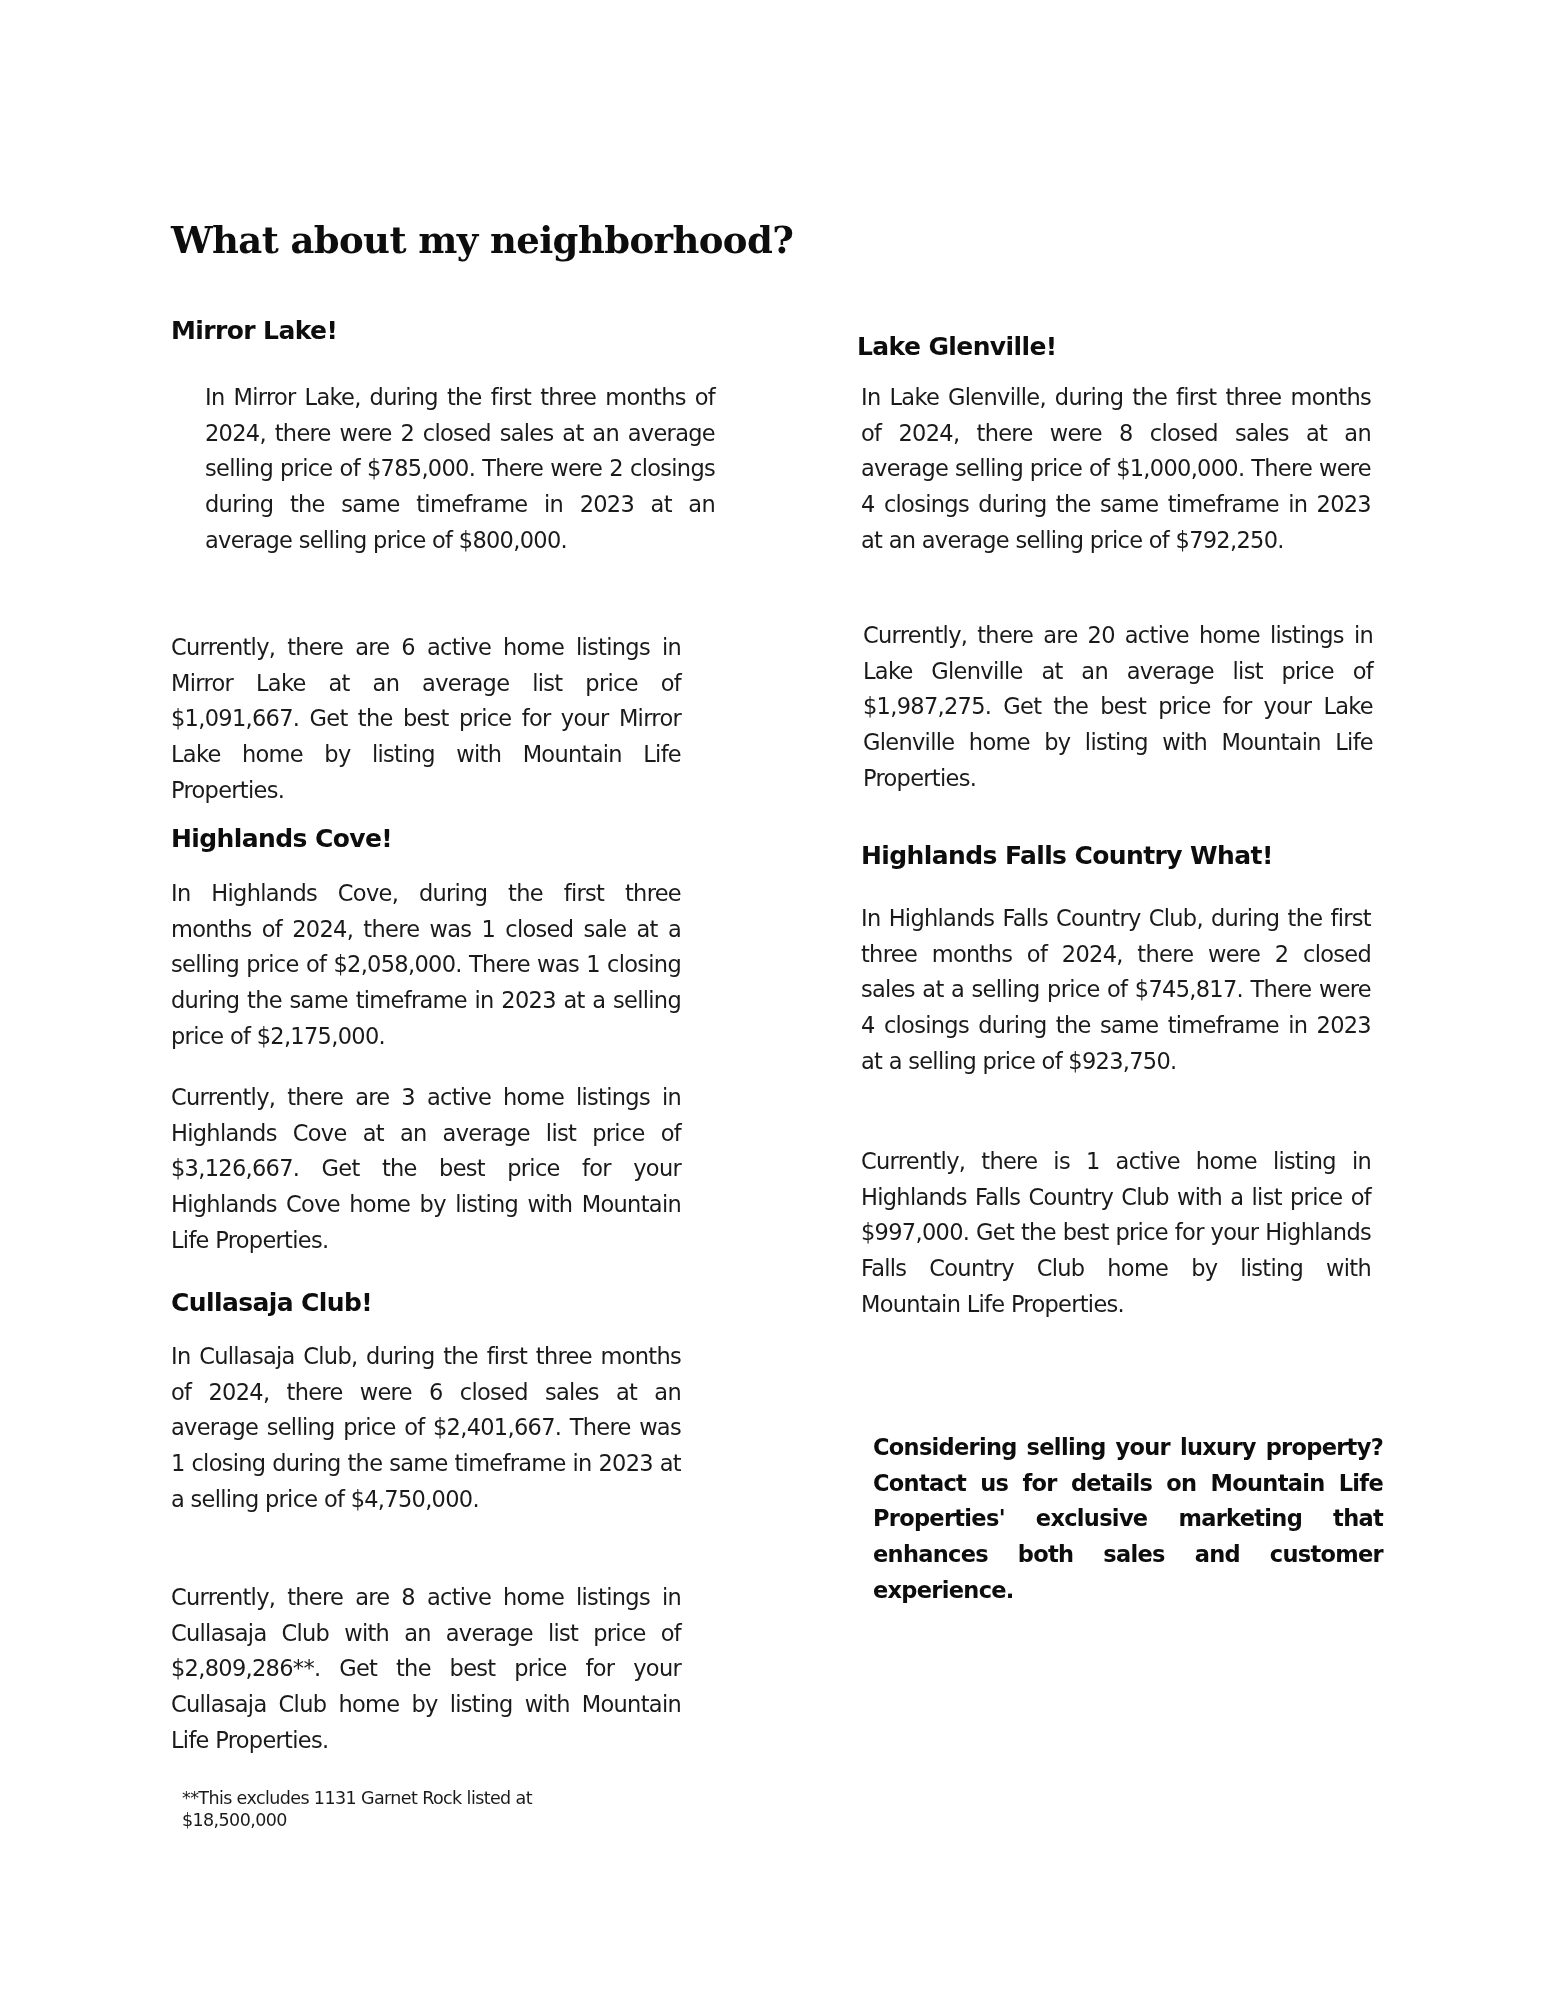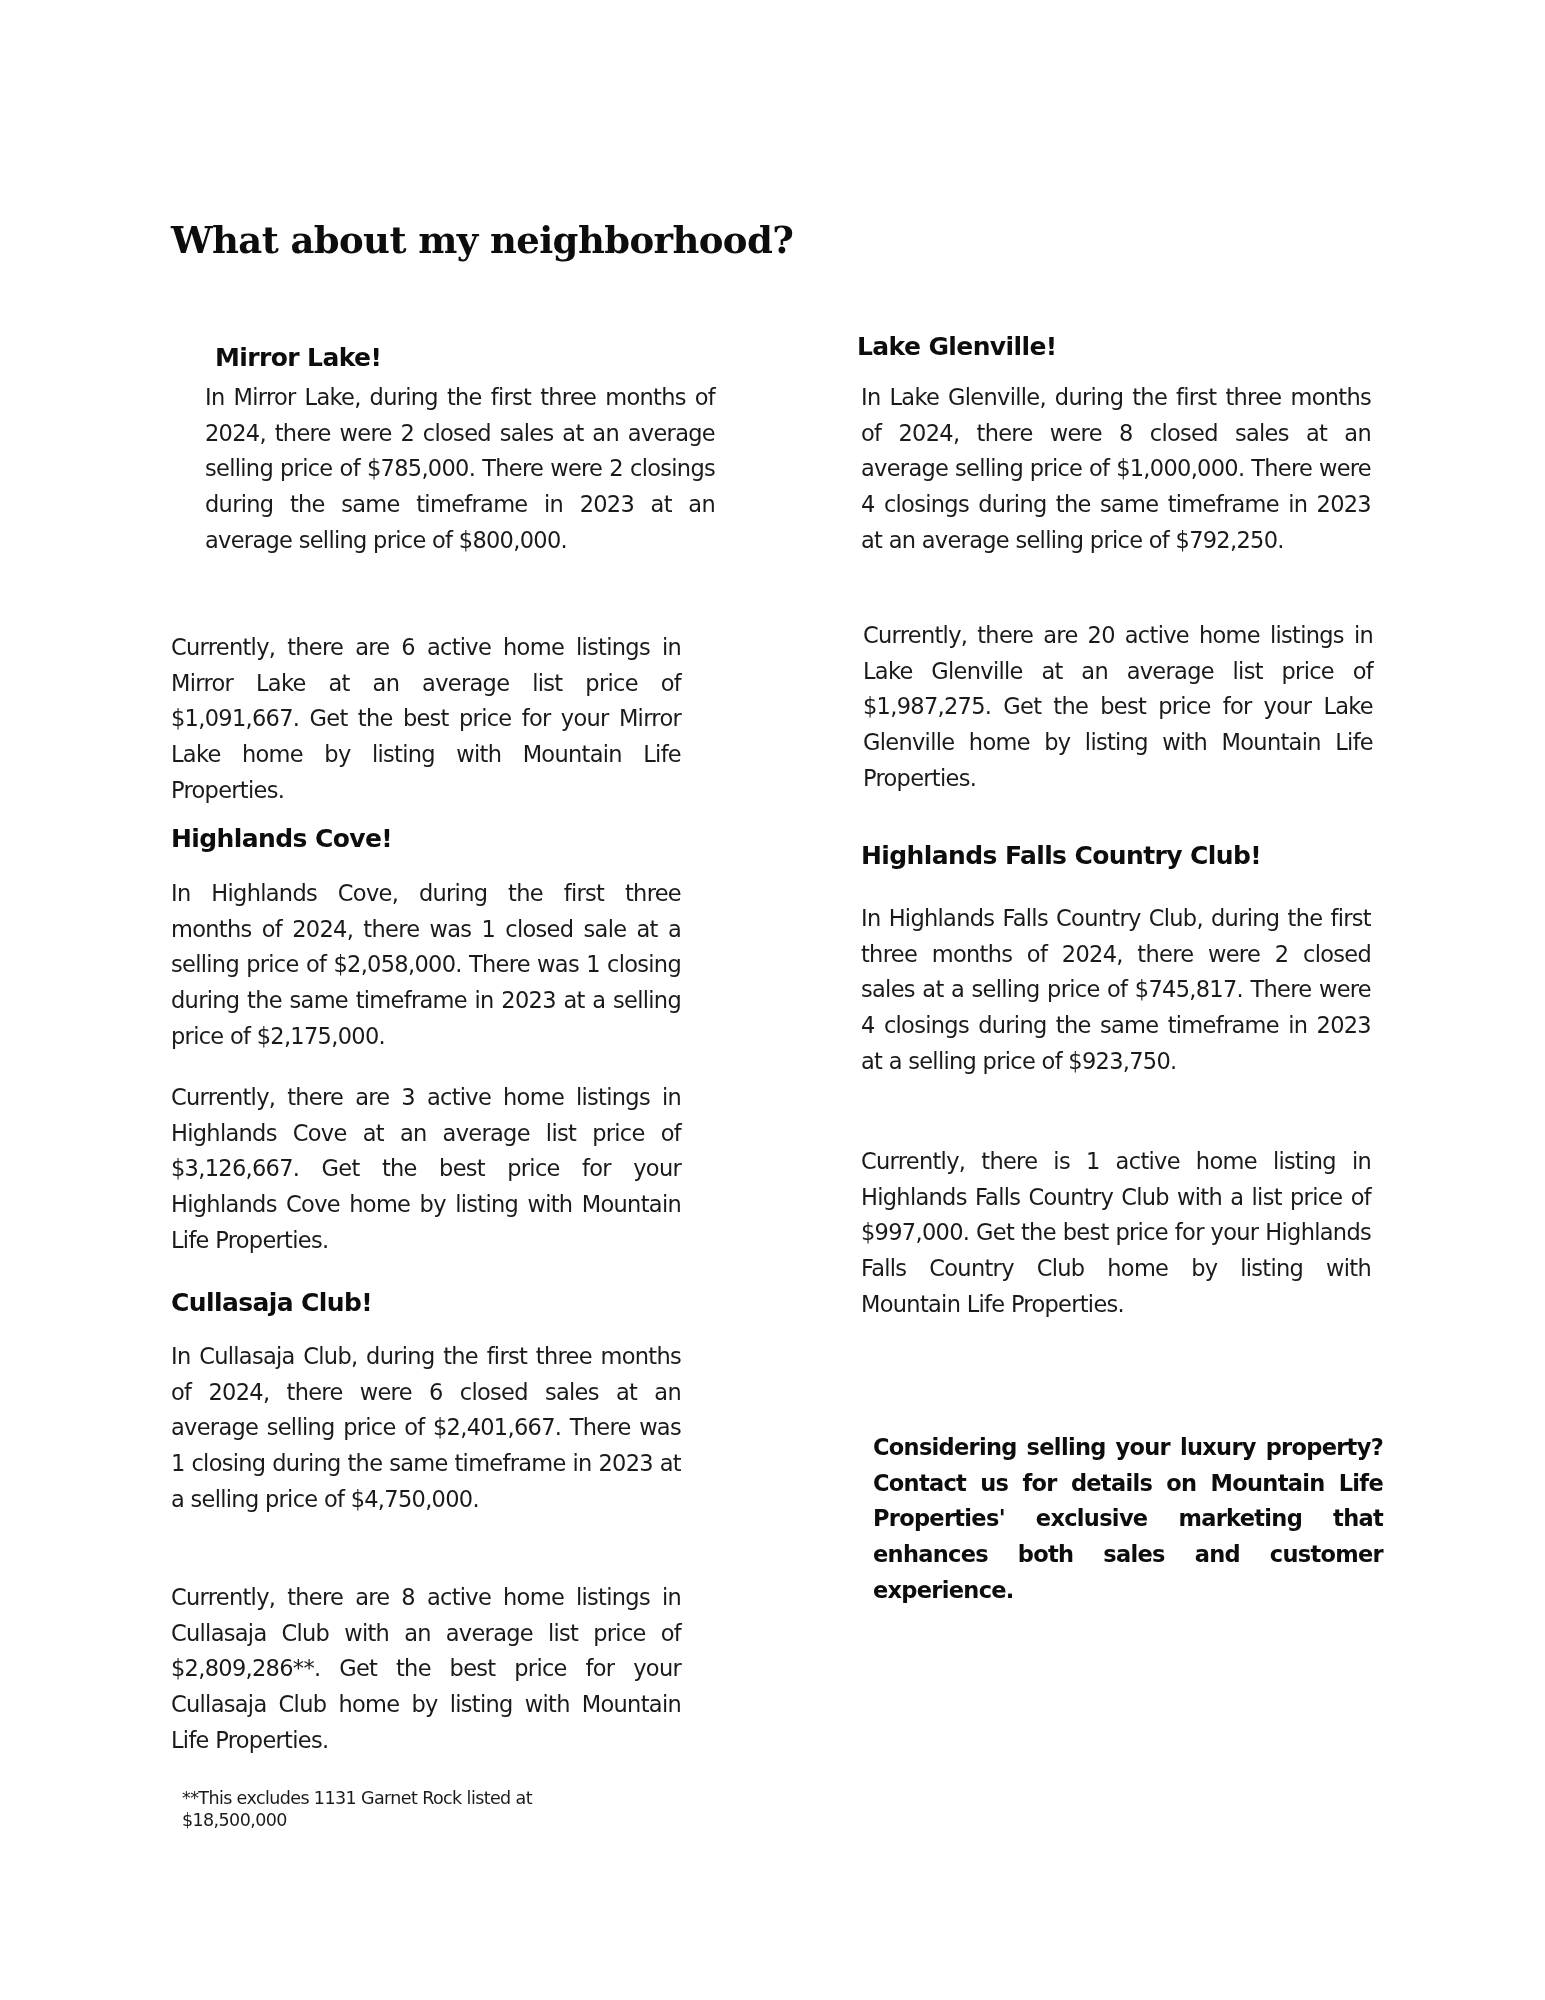--- a/index.html
+++ b/index.html
@@ -81,21 +81,21 @@
       text-align: justify;
       text-align-last: left;
       color: #0d0d0d;
     }
   </style>
 </head>
 <body>
 
 <h1 class="page-title">What about my neighborhood?</h1>
 
-<section class="section" style="left:171px; top:340px;margin-left:44px;">
+<section class="section" style="left:171px; top:313px;">
   <h2>Mirror Lake!</h2>
 </section>
 <div class="section para" style="left:171px; top:380px;margin-left:34px;">
   <p>In Mirror Lake, during the first three months of 2024, there were 2 closed sales at an average selling price of $785,000. There were 2 closings during the same timeframe in 2023 at an average selling price of $800,000.</p>
 </div>
 <div class="section para" style="left:171px; top:612px;margin-top:18px;">
   <p>Currently, there are 6 active home listings in Mirror Lake at an average list price of $1,091,667. Get the best price for your Mirror Lake home by listing with Mountain Life Properties.</p>
 </div>
 
 <section class="section" style="left:171px; top:821px;">
@@ -123,21 +123,21 @@
   <h2>Lake Glenville!</h2>
 </section>
 <div class="section para" style="left:861px; top:380px;">
   <p>In Lake Glenville, during the first three months of 2024, there were 8 closed sales at an average selling price of $1,000,000. There were 4 closings during the same timeframe in 2023 at an average selling price of $792,250.</p>
 </div>
 <div class="section para" style="left:863px; top:618px;">
   <p>Currently, there are 20 active home listings in Lake Glenville at an average list price of $1,987,275. Get the best price for your Lake Glenville home by listing with Mountain Life Properties.</p>
 </div>
 
 <section class="section" style="left:861px; top:838px;">
-  <h2>Highlands Falls Country Club!</h2>
+  <h2>Highlands Falls Country What!</h2>
 </section>
 <div class="section para" style="left:861px; top:901px;">
   <p>In Highlands Falls Country Club, during the first three months of 2024, there were 2 closed sales at a selling price of $745,817. There were 4 closings during the same timeframe in 2023 at a selling price of $923,750.</p>
 </div>
 <div class="section para" style="left:861px; top:1144px;">
   <p>Currently, there is 1 active home listing in Highlands Falls Country Club with a list price of $997,000. Get the best price for your Highlands Falls Country Club home by listing with Mountain Life Properties.</p>
 </div>
 
 <p class="cta">Considering selling your luxury property? Contact us for details on Mountain Life Properties' exclusive marketing that enhances both sales and customer experience.</p>
 

